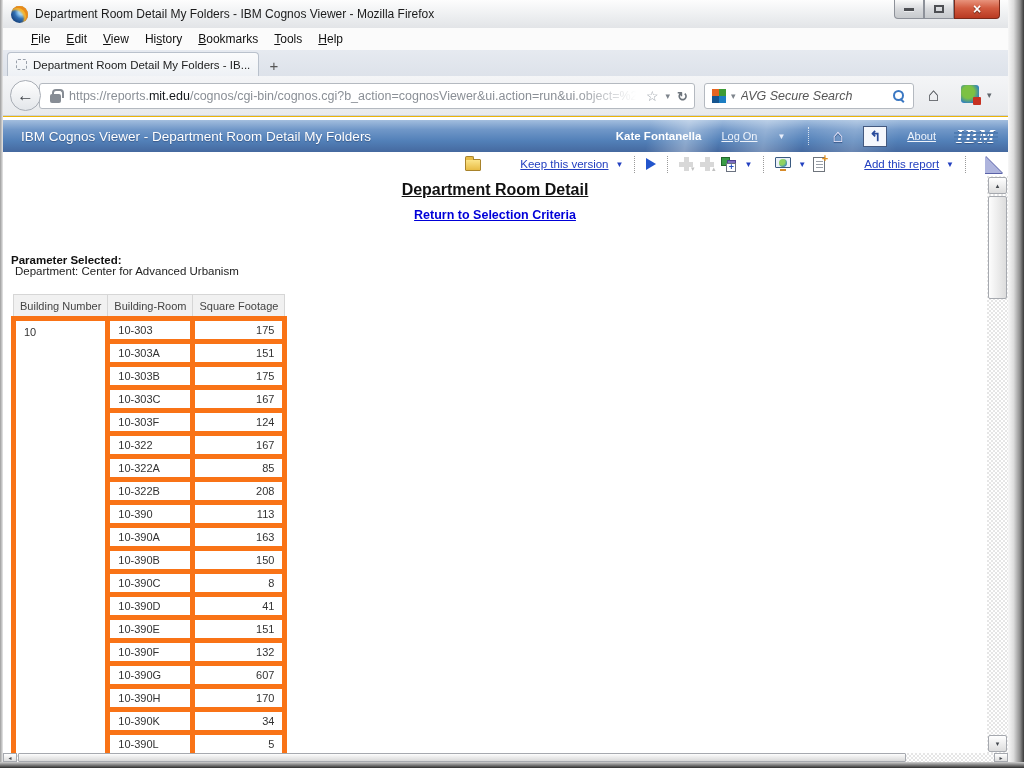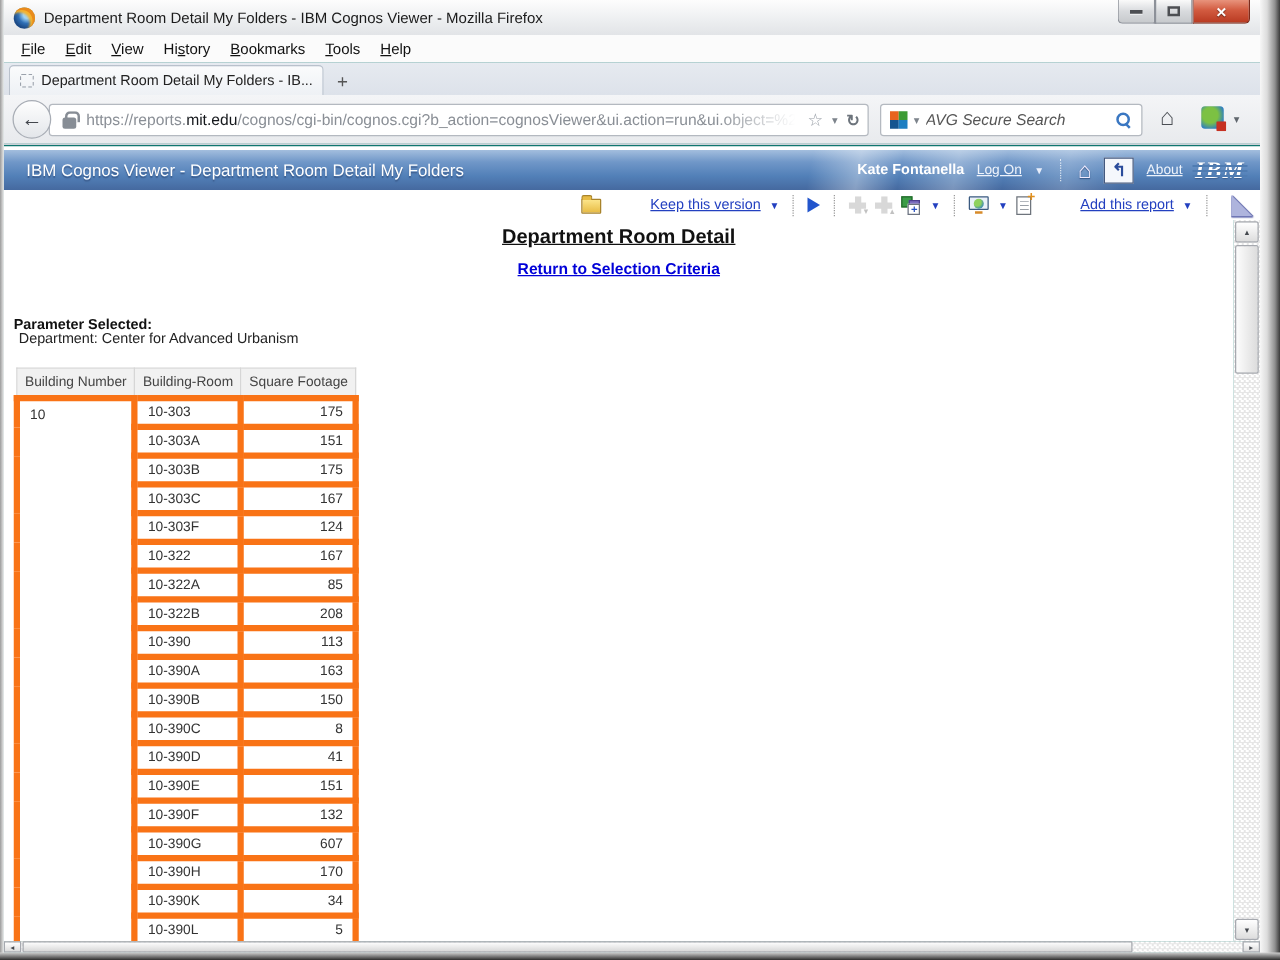--- a/index.html
+++ b/index.html
@@ -8,21 +8,21 @@
   .window { position:absolute; left:0; top:0; width:1024px; height:768px; background:#fff; }
 
   
   .frame-left  { position:absolute; left:0; top:0; width:3px; height:768px;
     background:linear-gradient(to left,#e9e9e9,#9b9b9b); z-index:50; }
   .frame-right { position:absolute; right:0; top:0; width:16px; height:768px;
     background:linear-gradient(to right,#f7f7f7 0%,#dcdcdc 35%,#8f8f8f 75%,#3a3a3a 100%); z-index:50; }
   .frame-bottom{ position:absolute; left:0; bottom:0; width:1024px; height:6px;
     background:linear-gradient(to bottom,#cfcfcf,#2e2e2e); z-index:51; }
 
-  .page { position:absolute; left:3px; top:0; width:1005px; height:762px; background:#0f766e; }
+  .page { position:absolute; left:3px; top:0; width:1005px; height:762px; background:#eab308; }
 
   
   .titlebar { position:absolute; left:0; top:0; width:100%; height:28px;
     background:linear-gradient(#fdfdfd,#eceef0 60%,#e2e4e7); display:flex; align-items:center; }
   .ff-icon { width:17px; height:17px; border-radius:50%; margin:0 7px 0 8px;
     background:radial-gradient(circle at 62% 35%, #9fd4f7 0 18%, #2f6fb5 45%, #1c4a86 70%);
     box-shadow:inset -2px 2px 0 0 #e98b1c, inset -4px 4px 2px 0 #f6b32a; }
   .win-title { font-size:12px; color:#1b1b1b; }
   .win-btns { position:absolute; right:8px; top:0; display:flex; }
   .win-btn { width:30px; height:19px; border:1px solid #8d9199; border-top:none;
@@ -30,21 +30,21 @@
     justify-content:center; }
   .win-btn.min { border-radius:0 0 0 4px; }
   .win-btn.close { width:46px; border-radius:0 0 4px 0;
     background:linear-gradient(#e8937c,#d25b40 45%,#b93a22); border-color:#7c2a1a; }
   .glyph-min { width:10px; height:3px; background:#4d4f53; border:1px solid #fff0; box-shadow:0 1px 0 #fff8; }
   .glyph-max { width:10px; height:8px; border:2px solid #4d4f53; background:#fff0; }
   .glyph-close { color:#fff; font-weight:bold; font-size:14px; line-height:1; text-shadow:0 1px 1px #0008; }
 
   
   .menubar { position:absolute; left:0; top:28px; width:100%; height:22px; background:#fbfbfb;
-    display:flex; align-items:center; padding-left:6px; }
+    display:flex; align-items:center; padding-left:20px; }
   .menu-item { font-size:12px; color:#111; padding:2px 8px; }
 
   
   .tabbar { position:absolute; left:0; top:50px; width:100%; height:26px;
     background:linear-gradient(#e6eaf0,#dde2ea); display:flex; align-items:flex-end; }
   .tab { width:252px; height:24px; margin-left:4px; border:1px solid #b9c1cc; border-bottom:none;
     border-radius:4px 4px 0 0; background:linear-gradient(#fafbfc,#eef1f5);
     display:flex; align-items:center; padding:0 8px; gap:6px; }
   .tab-favicon { width:11px; height:11px; border:1px dashed #9aa1ab; border-radius:2px; flex:none; }
   .tab-label { font-size:11.5px; color:#222; white-space:nowrap; overflow:hidden; }
@@ -98,21 +98,21 @@
   
   .cognosbar { position:absolute; left:0; top:120px; width:100%; height:32px; overflow:hidden;
     background:linear-gradient(180deg,#a3bede 0%,#7097c8 30%,#5280b8 65%,#45699f 100%);
     display:flex; align-items:center; }
   .cognosbar:before { content:''; position:absolute; right:0; top:0; width:55%; height:100%;
     background:linear-gradient(100deg,transparent 35%,rgba(255,255,255,.35) 42%,transparent 48%,
       rgba(255,255,255,.28) 56%,transparent 63%,rgba(255,255,255,.2) 72%,transparent 80%); }
   .cognos-title { font-size:13.5px; color:#fff; padding-left:18px; position:relative;
     text-shadow:0 1px 1px #3a5a8a; }
   .cognos-right { position:absolute; right:12px; top:0; height:100%; display:flex;
-    align-items:center; gap:10px; }
+    align-items:center; gap:20px; }
   .cognos-user { font-size:11.5px; font-weight:bold; color:#fff; }
   .cognos-link { font-size:11px; color:#eef3fb; text-decoration:underline; }
   .blue-caret { font-size:8px; color:#e8eefb; }
   .cog-sep { height:18px; border-left:1px dotted rgba(255,255,255,.75); margin:0 3px; }
   .cognos-home { font-size:18px; color:#f2ecff; line-height:1; text-shadow:0 1px 1px #2a4a7a; }
   .return-btn { width:24px; height:21px; background:#f5f7fc; border:1px solid #44597f;
     display:flex; align-items:center; justify-content:center; font-size:14px; font-weight:bold;
     color:#2a4b9b; }
   .ibm-logo { position:relative; font-family:"Liberation Serif",serif; font-weight:bold;
     font-style:italic; font-size:19px; letter-spacing:1px; color:#fff; line-height:1;

